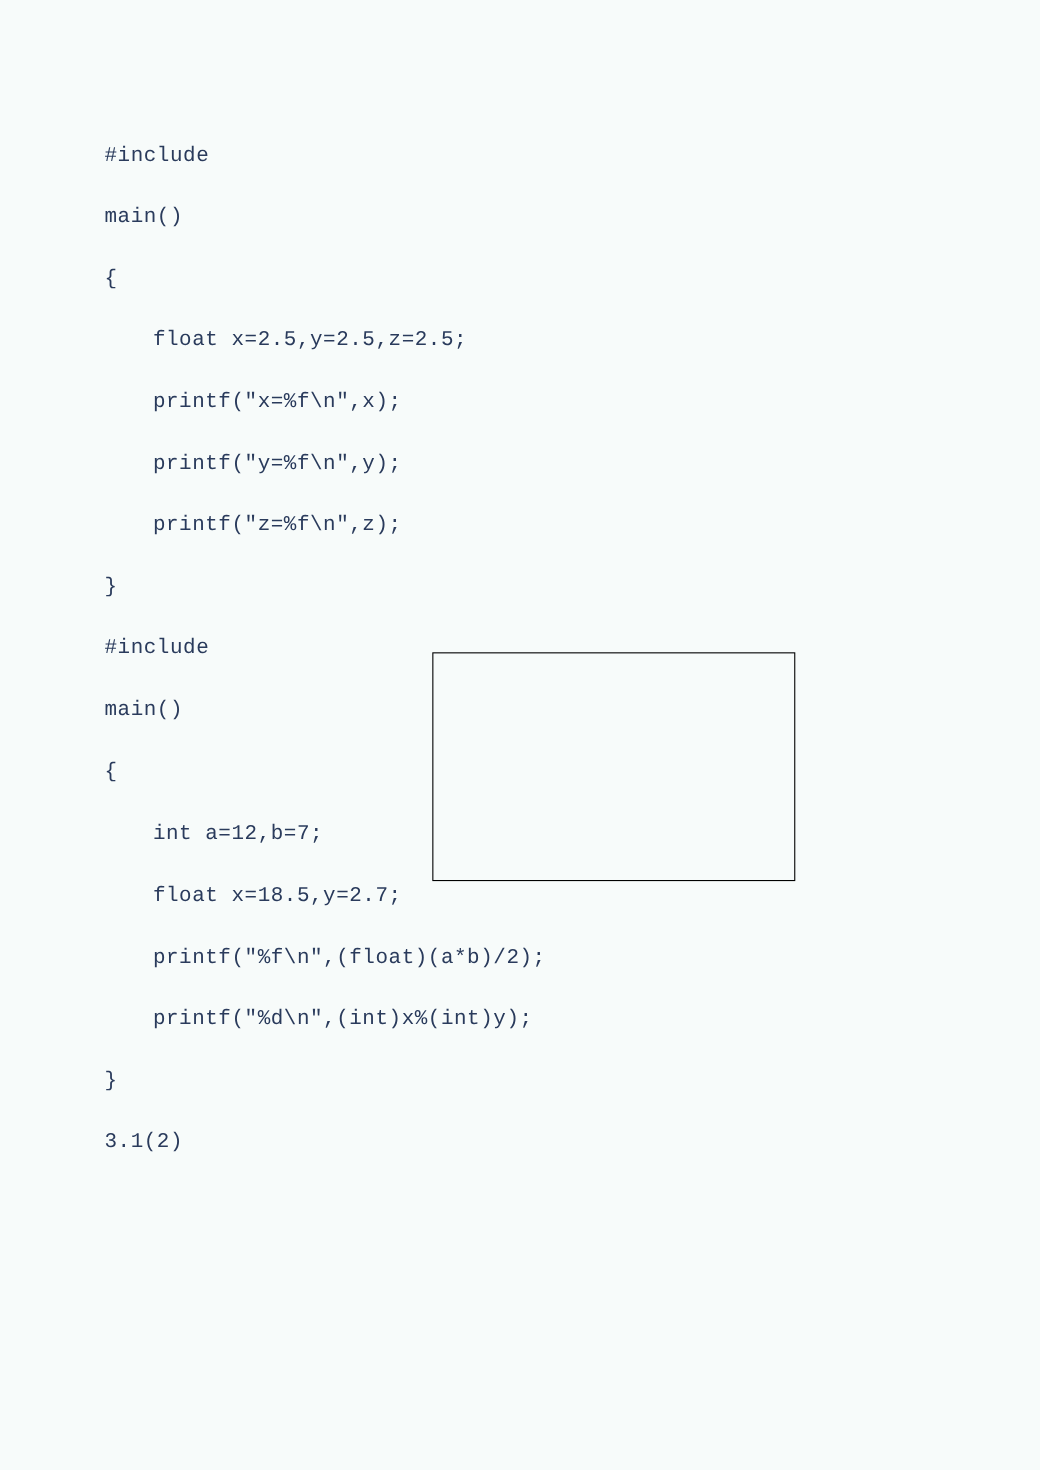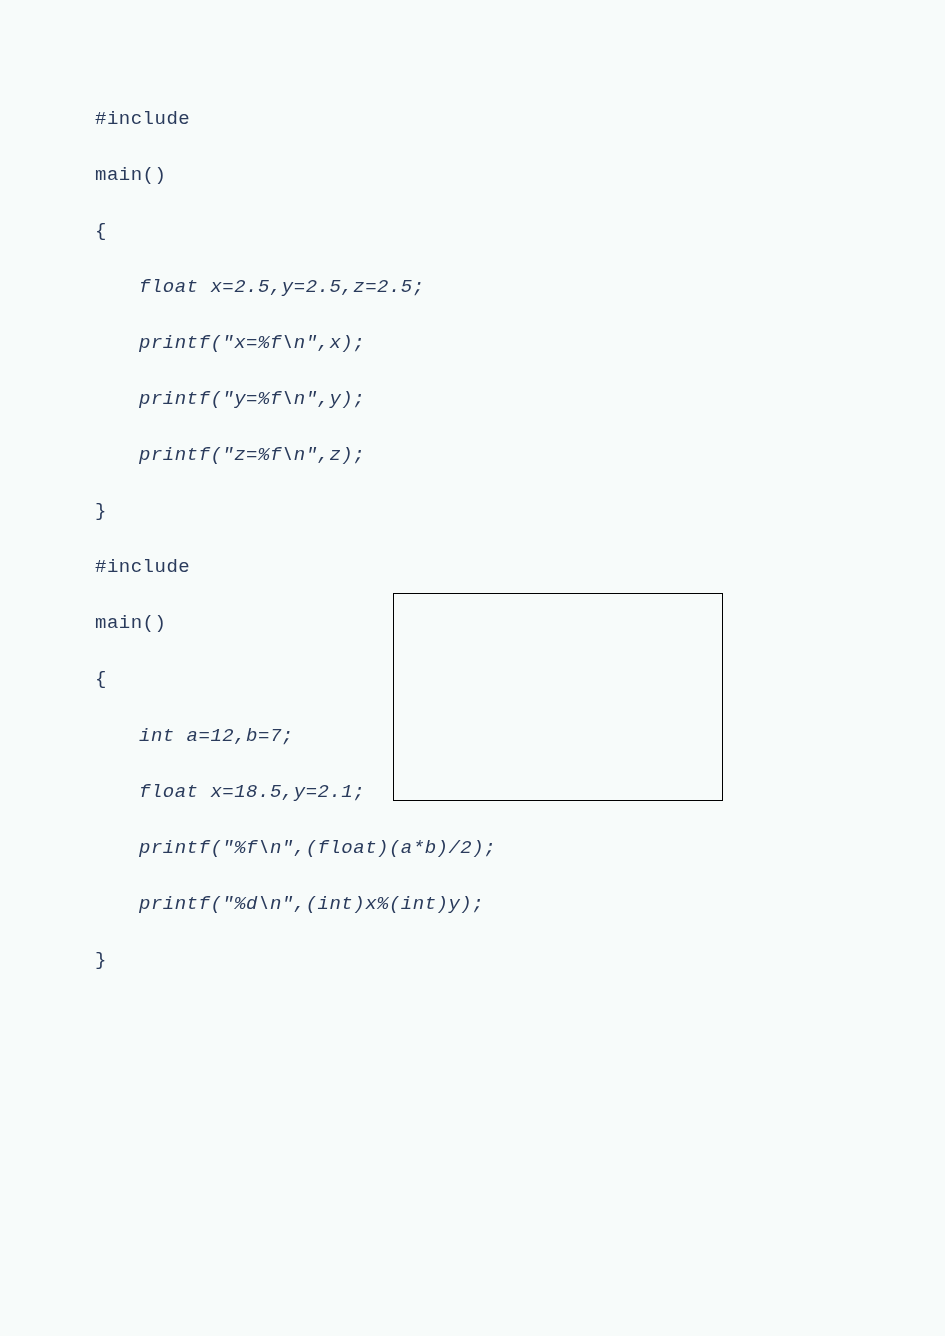--- a/index.html
+++ b/index.html
@@ -12,34 +12,32 @@
       width: 945px;
       height: 1336px;
       background-color: #f7fbfa;
       font-family: 'SimSun', 'NSimSun', serif;
       font-size: 19px;
       color: #2a3b5c;
       position: relative;
     }
 
     .page-content {
-      padding: 67px 95px 40px 95px;
+      padding: 113px 95px 40px 95px;
       line-height: 2.95;
-      margin-top: 24px;
     }
 
     .code-line {
       white-space: pre;
       font-family: 'SimSun', 'NSimSun', 'Courier New', monospace;
       letter-spacing: 0.5px;
     }
 
     .indent {
       padding-left: 44px;
-      font-style: italic;
     }
 
     .box-overlay {
       position: absolute;
       border: 1px solid #000;
       background: transparent;
       left: 393px;
       top: 593px;
       width: 330px;
       height: 208px;
@@ -54,19 +52,20 @@
   <div class="code-line">{</div>
   <div class="code-line indent">float x=2.5,y=2.5,z=2.5;</div>
   <div class="code-line indent">printf("x=%f\n",x);</div>
   <div class="code-line indent">printf("y=%f\n",y);</div>
   <div class="code-line indent">printf("z=%f\n",z);</div>
   <div class="code-line">}</div>
   <div class="code-line">#include</div>
   <div class="code-line">main()</div>
   <div class="code-line">{</div>
   <div class="code-line indent">int a=12,b=7;</div>
-  <div class="code-line indent">float x=18.5,y=2.1;</div>
+  <div class="code-line indent">float x=18.5,y=2.7;</div>
   <div class="code-line indent">printf("%f\n",(float)(a*b)/2);</div>
   <div class="code-line indent">printf("%d\n",(int)x%(int)y);</div>
   <div class="code-line">}</div>
+  <div class="code-line">3.1(2)</div>
 </div>
 
 <div class="box-overlay"></div>
 
 </body></html>

